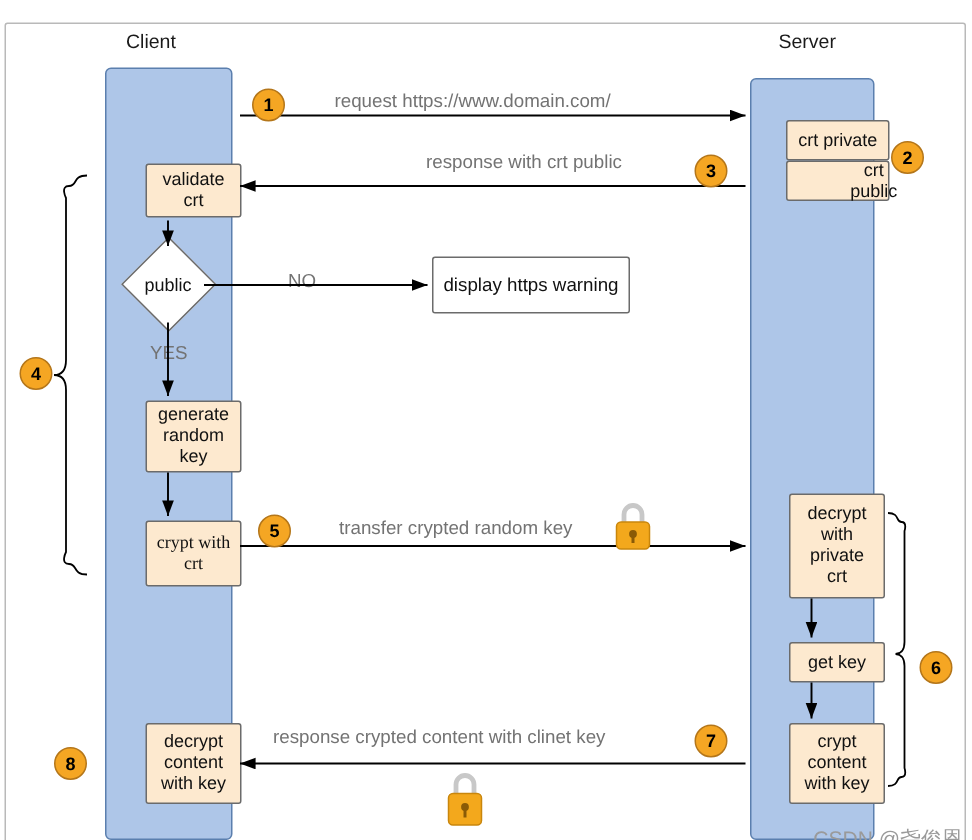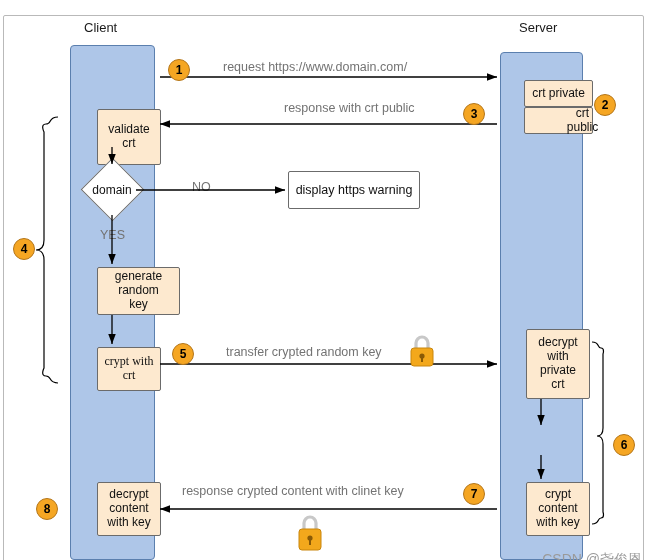--- a/index.html
+++ b/index.html
@@ -70,26 +70,26 @@
 
   <div class="title" style="left:84px;top:8px;">Client</div>
   <div class="title" style="left:519px;top:8px;">Server</div>
 
   <div class="lane" style="left:70px;top:33px;width:85px;height:515px;"></div>
   <div class="lane" style="left:500px;top:40px;width:83px;height:508px;"></div>
 
   <div class="box" style="left:507px;top:68px;width:69px;height:27px;">crt private</div>
   <div class="box" style="left:507px;top:95px;width:69px;height:27px;padding-left:48px;">crt public</div>
 
-  <div class="box" style="left:80px;top:97px;width:64px;height:56px;flex-direction:column;">
+  <div class="box" style="left:80px;top:97px;width:64px;height:36px;flex-direction:column;">
     <span>validate</span>
     <span>crt</span>
   </div>
 
-  <div class="box" style="left:80px;top:255px;width:83px;height:48px;flex-direction:column;">
+  <div class="box" style="left:80px;top:255px;width:64px;height:48px;flex-direction:column;">
     <span>generate</span>
     <span>random</span>
     <span>key</span>
   </div>
 
   <div class="box" style="left:80px;top:335px;width:64px;height:44px;flex-direction:column;font-family:Liberation Serif, serif;">
     <span>crypt with</span>
     <span>crt</span>
   </div>
 
@@ -99,29 +99,30 @@
     <span>with key</span>
   </div>
 
   <div class="box" style="left:509px;top:317px;width:64px;height:70px;flex-direction:column;">
     <span>decrypt</span>
     <span>with</span>
     <span>private</span>
     <span>crt</span>
   </div>
 
+  <div class="box" style="left:509px;top:416px;width:64px;height:27px;">get key</div>
 
   <div class="box" style="left:509px;top:470px;width:64px;height:54px;flex-direction:column;">
     <span>crypt</span>
     <span>content</span>
     <span>with key</span>
   </div>
 
   <div class="diamond" style="left:90px;top:155px;width:45px;height:45px;"></div>
-  <div class="diamond-label" style="left:82px;top:171px;">domain</div>
+  <div class="diamond-label" style="left:82px;top:171px;">public</div>
   <div class="lbl" style="left:192px;top:168px;">NO</div>
   <div class="lbl" style="left:100px;top:216px;">YES</div>
 
   <div class="whitebox" style="left:288px;top:159px;width:132px;height:38px;">display https warning</div>
 
   <div class="lbl" style="left:223px;top:48px;">request https://www.domain.com/</div>
   <div class="lbl" style="left:284px;top:89px;">response with crt public</div>
   <div class="lbl" style="left:226px;top:333px;">transfer crypted random key</div>
   <div class="lbl" style="left:182px;top:472px;">response crypted content with clinet key</div>
 

